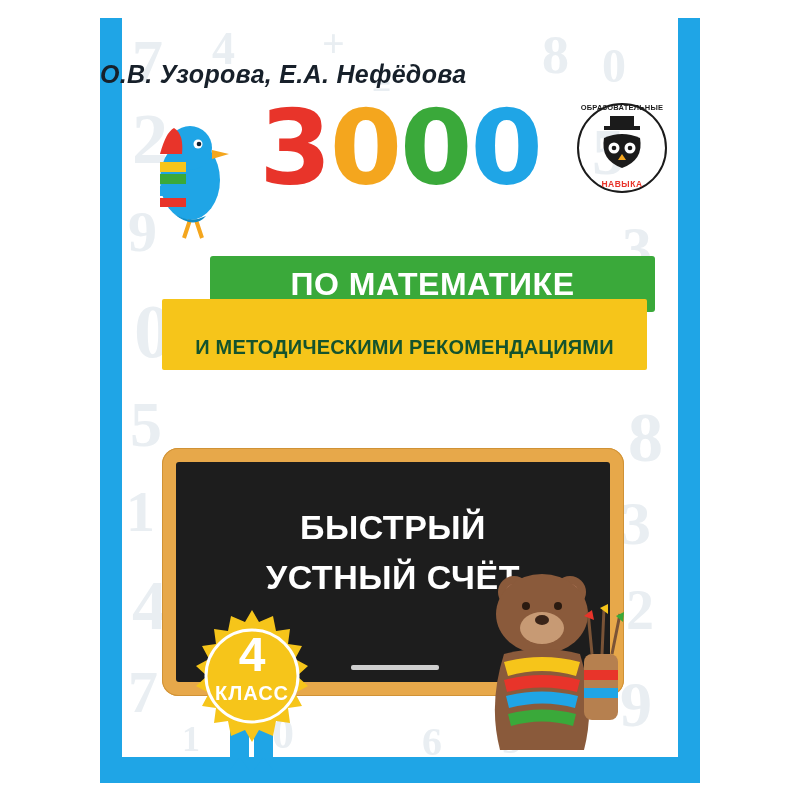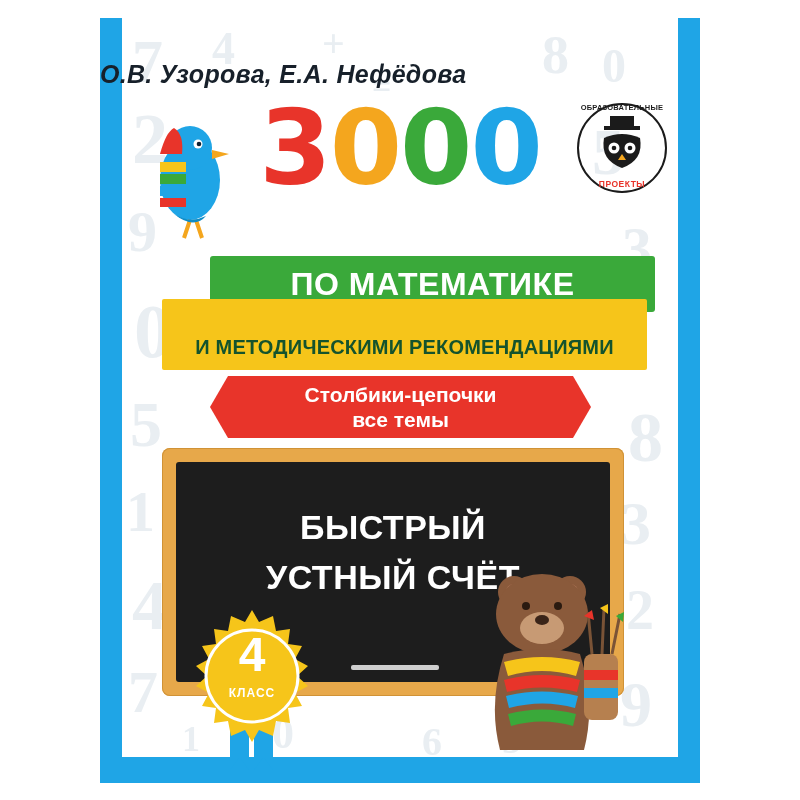--- a/index.html
+++ b/index.html
@@ -172,21 +172,21 @@
   }
 
   
   .board-frame {
     position: absolute;
     left: 62px;
     top: 430px;
     width: 462px;
     height: 248px;
     background: #e7a84a;
-    border-radius: 8px;
+    border-radius: 16px;
     box-shadow: 0 0 0 1px #d09236 inset;
   }
   .board-frame .inner {
     position: absolute;
     left: 14px; top: 14px;
     width: 434px; height: 220px;
     background: #1d1d1d;
     border-radius: 3px;
   }
   .board-text {
@@ -242,21 +242,21 @@
   }
   .badge-label {
     position: absolute;
     left: 0; top: 26px;
     width: 148px;
     text-align: center;
     color: #ffffff;
     font-weight: bold;
   }
   .badge-label .num { font-size: 48px; line-height: 50px; display: block;}
-  .badge-label .word { font-size: 12px; line-height: 26px; display: block; letter-spacing: 1px;}
+  .badge-label .word { font-size: 20px; line-height: 26px; display: block; letter-spacing: 1px;}
 
   
   .bottom-text {
     position: absolute;
     left: 230px;
     top: 682px;
     width: 330px;
     text-align: center;
     color: #ef7a1a;
     font-size: 13.5px;
@@ -354,37 +354,33 @@
       <circle cx="48" cy="48" r="44" fill="none" stroke="#1b1b1b" stroke-width="2"></circle>
       <rect x="36" y="16" width="24" height="12" fill="#1b1b1b"></rect>
       <rect x="30" y="26" width="36" height="4" fill="#1b1b1b"></rect>
       <path d="M30 38 q18 -8 36 0 q4 22 -18 30 q-22 -8 -18 -30 z" fill="#1b1b1b"></path>
       <circle cx="40" cy="48" r="5.5" fill="#ffffff"></circle>
       <circle cx="56" cy="48" r="5.5" fill="#ffffff"></circle>
       <circle cx="40" cy="48" r="2.3" fill="#1b1b1b"></circle>
       <circle cx="56" cy="48" r="2.3" fill="#1b1b1b"></circle>
       <path d="M48 54 l-4 6 h8 z" fill="#f4a61e"></path>
     </svg>
-    <div class="lbl-bot">ПРОЕКТЫ</div>
+    <div class="lbl-bot">НАВЫКА</div>
   </div>
 
   <div class="big-number">
     <span class="d1">3</span><span class="d2">0</span><span class="d3">0</span><span class="d4">0</span>
   </div>
 
   <div class="green-bar b2">ПО МАТЕМАТИКЕ</div>
 
   <div class="yellow-band">
     <div class="l2">И МЕТОДИЧЕСКИМИ РЕКОМЕНДАЦИЯМИ</div>
   </div>
 
-  <div class="ribbon">
-    <div class="r1">Столбики-цепочки</div>
-    <div class="r2">все темы</div>
-  </div>
 
   <div class="board-frame">
     <div class="inner">
       <div class="board-text">БЫСТРЫЙ</div>
       <div class="board-text" style="top:92px">УСТНЫЙ СЧЁТ</div>
       <div class="chalk-tray"></div>
     </div>
   </div>
 
   <svg class="bear" viewBox="0 0 210 200">

